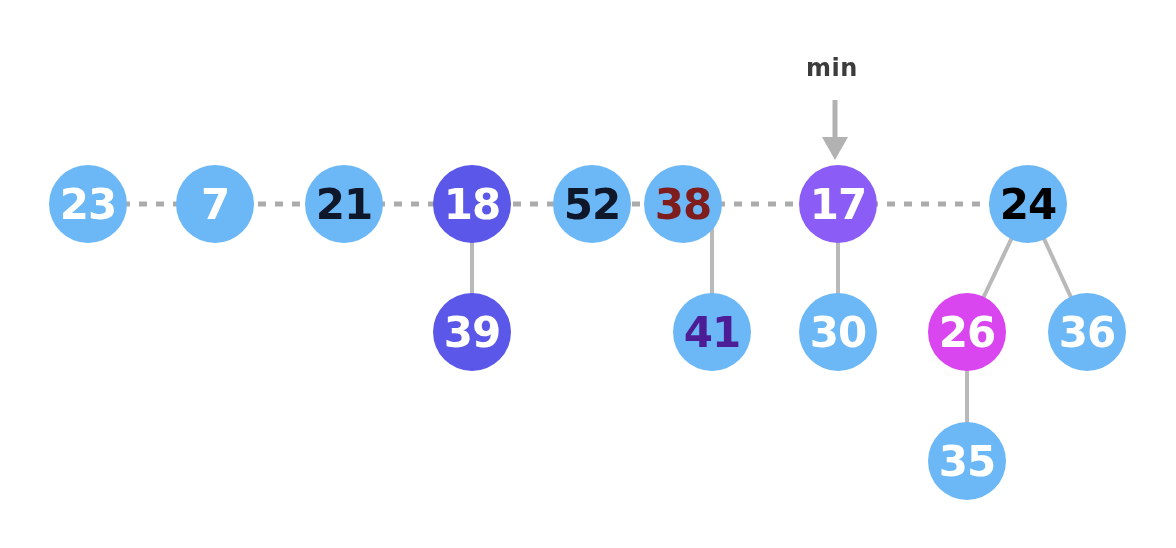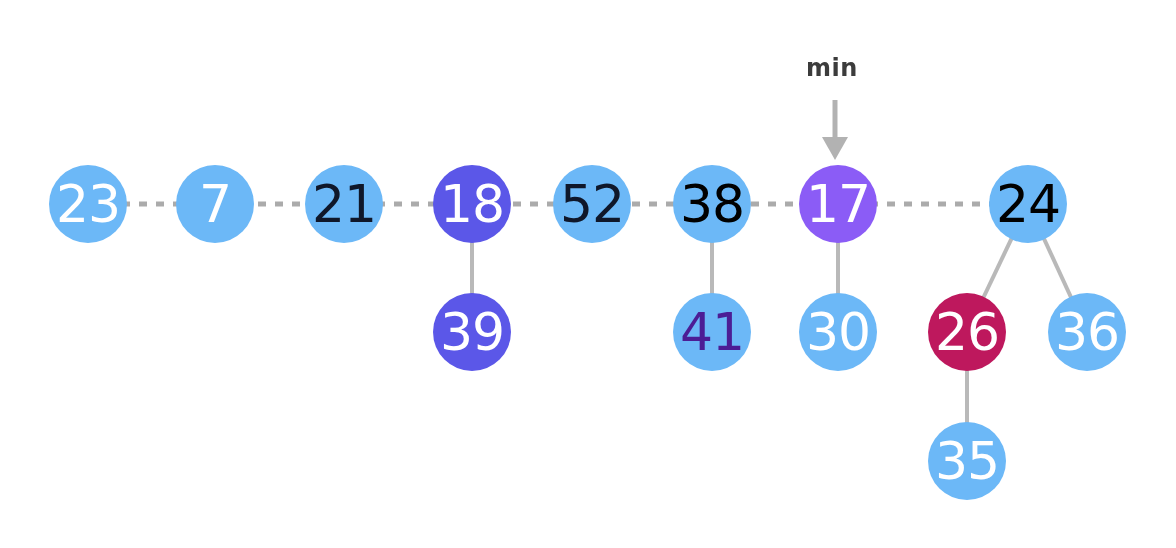--- a/index.html
+++ b/index.html
@@ -29,22 +29,22 @@
   }
   .node {
     position: absolute;
     width: 78px;
     height: 78px;
     border-radius: 50%;
     display: flex;
     align-items: center;
     justify-content: center;
     color: #ffffff;
-    font-size: 52px;
-    font-weight: normal;
+    font-size: 42px;
+    font-weight: bold;
     letter-spacing: -1px;
     user-select: none;
   }
   .min-label {
     position: absolute;
     transform: translateX(-50%);
     font-size: 24px;
     font-weight: bold;
     letter-spacing: 0.5px;
   }
@@ -63,24 +63,24 @@
       <line x1="967" y1="332" x2="967" y2="461" stroke="#B9B9B9" stroke-width="4"></line>
       <line x1="835" y1="100" x2="835" y2="137" stroke="#B2B2B2" stroke-width="5"></line>
       <polygon points="822,137 848,137 835,160" fill="#B2B2B2"></polygon>
     </svg>
   <div class="nodes-layer">
       <div class="node" style="left: 49px; top: 165px; background: rgb(108, 184, 247); color: rgb(255, 255, 255);">23</div>
       <div class="node" style="left: 176px; top: 165px; background: rgb(108, 184, 247); color: rgb(255, 255, 255);">7</div>
       <div class="node" style="left: 305px; top: 165px; background: rgb(108, 184, 247); color: #0f172a;">21</div>
       <div class="node" style="left: 433px; top: 165px; background: rgb(91, 87, 232); color: rgb(255, 255, 255);">18</div>
       <div class="node" style="left: 553px; top: 165px; background: rgb(108, 184, 247); color: #0f172a;">52</div>
-      <div class="node" style="left: 673px; top: 165px; background: rgb(108, 184, 247); color: #000000;">38</div>
+      <div class="node" style="left: 644px; top: 165px; background: rgb(108, 184, 247); color: #7f1d1d;">38</div>
       <div class="node" style="left: 799px; top: 165px; background: #8b5cf6; color: rgb(255, 255, 255);">17</div>
       <div class="node" style="left: 989px; top: 165px; background: rgb(108, 184, 247); color: #000000;">24</div>
       <div class="node" style="left: 433px; top: 293px; background: rgb(91, 87, 232); color: rgb(255, 255, 255);">39</div>
       <div class="node" style="left: 673px; top: 293px; background: rgb(108, 184, 247); color: #4c1d95;">41</div>
       <div class="node" style="left: 799px; top: 293px; background: rgb(108, 184, 247); color: rgb(255, 255, 255);">30</div>
-      <div class="node" style="left: 928px; top: 293px; background: #be185d; color: rgb(255, 255, 255);">26</div>
+      <div class="node" style="left: 928px; top: 293px; background: #d946ef; color: rgb(255, 255, 255);">26</div>
       <div class="node" style="left: 1048px; top: 293px; background: rgb(108, 184, 247); color: rgb(255, 255, 255);">36</div>
       <div class="node" style="left: 928px; top: 422px; background: rgb(108, 184, 247); color: rgb(255, 255, 255);">35</div>
     </div>
   <div class="min-label" style="left: 832px; top: 54px; color: rgb(60, 60, 60);">min</div>
 </div>
 
 </body></html>

